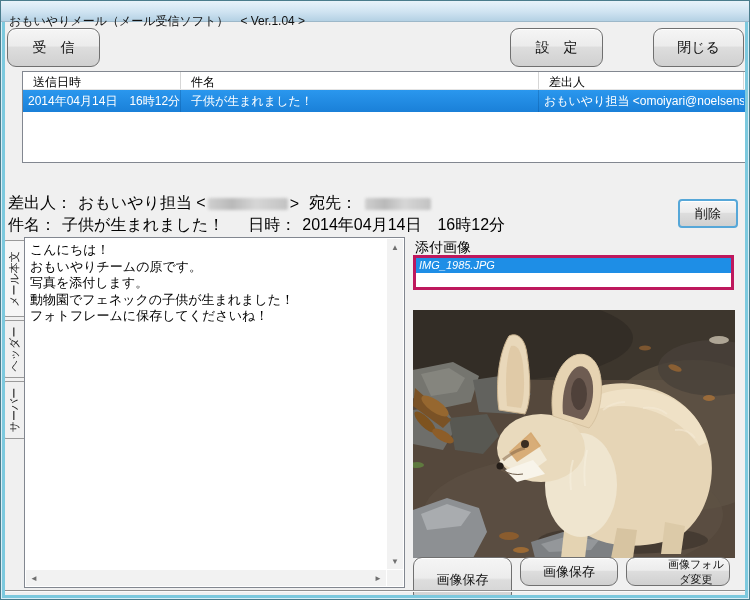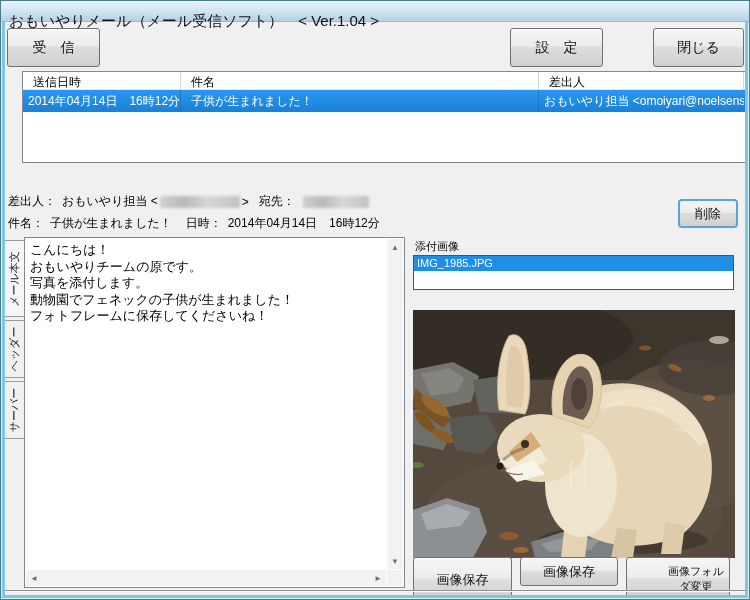--- a/index.html
+++ b/index.html
@@ -9,29 +9,29 @@
   .window { position:relative; width:750px; height:600px; background:#f0f0f0; overflow:hidden; }
   .frame { position:absolute; inset:0; pointer-events:none; z-index:40;
            border:1px solid #4a7c8c;
            box-shadow: inset 0 0 0 1px #d9eef6, inset 0 0 0 4px #7cc9de; }
 
   
   .titlebar { position:absolute; left:1px; right:1px; top:1px; height:21px; z-index:45;
               background:linear-gradient(#e8f3fa,#cfe3f1 55%,#b4d1e4);
               border-bottom:1px solid #9db8c9;
               display:flex; align-items:center; padding-left:8px; }
-  .title-text { font-size:15px; color:#111;margin-top:21px; }
+  .title-text { font-size:12px; color:#111;margin-top:21px; }
   .close-btn { position:absolute; right:6px; top:3px; width:19px; height:15px;
                background:linear-gradient(#f0b0a0,#d8604a 40%,#b83b2a 55%,#c8503a);
                border:1px solid #7e2417; border-radius:3px;
                box-shadow:inset 0 1px 0 rgba(255,255,255,.55);
                color:#fff; font-size:10px; font-weight:bold; line-height:13px; text-align:center; cursor:pointer; }
 
   
-  .btn { position:absolute; border:1px solid #707070; border-radius:3px;
+  .btn { position:absolute; border:1px solid #707070; border-radius:9px;
          background:linear-gradient(#f5f5f5,#ececec 45%,#ddd 50%,#d0d0d0);
          box-shadow:inset 0 1px 0 #fff;
          font-family:inherit; font-size:14px; color:#111; text-align:center; cursor:pointer;
          display:flex; align-items:center; justify-content:center; }
   .btn-receive { left:7px; top:28px; width:93px; height:39px; }
   .btn-settings { left:510px; top:28px; width:93px; height:39px; }
   .btn-close { left:653px; top:28px; width:91px; height:39px; }
 
   
   .mail-table { position:absolute; left:22px; top:71px; width:736px; height:92px;
@@ -39,21 +39,21 @@
   .mt-header { display:flex; height:18px; background:#fff; border-bottom:1px solid #e4e4e4; }
   .mt-hcell { font-size:12px; color:#000; padding:2px 0 0 10px; border-right:1px solid #d6d6d6; }
   .c1 { width:158px; } .c2 { width:358px; } .c3 { width:205px; }
   .mt-row { display:flex; height:22px; align-items:center;
             background:linear-gradient(#2a97ee,#1a80d8); color:#fff; cursor:pointer; }
   .mt-cell { font-size:12px; padding-left:5px; white-space:nowrap; overflow:hidden; }
   .mt-row .c2 { padding-left:10px; }
   .mt-row .c1, .mt-row .c2 { border-right:1px solid rgba(0,60,120,.25); height:100%; display:flex; align-items:center; }
 
   
-  .detail-line { position:absolute; left:8px; display:flex; align-items:center; font-size:12px; white-space:pre; }
+  .detail-line { position:absolute; left:8px; display:flex; align-items:center; font-size:16px; white-space:pre; }
   .dl1 { top:193px; } .dl2 { top:215px; }
   .lbl { margin-right:6px; }
   .blur-block { display:inline-block; height:12px; border-radius:2px; margin:0 2px;
                 background:linear-gradient(90deg,#cfcfcf,#b9b9b9 30%,#d6d6d6 60%,#c2c2c2);
                 filter:blur(1.6px); }
   .blur-from { width:80px; } .blur-to { width:66px; }
   .btn-delete { left:678px; top:199px; width:60px; height:29px;
                 border:2px solid #56a7d8; border-radius:4px; font-size:13px; }
 
   
@@ -74,31 +74,31 @@
                font-size:13px; line-height:16.5px; overflow:hidden; }
   .vsb { position:absolute; top:1px; right:1px; bottom:18px; width:16px; background:#f2f2f2; }
   .hsb { position:absolute; left:1px; bottom:1px; right:18px; height:16px; background:#f2f2f2; }
   .sb-arrow { position:absolute; width:16px; height:16px; color:#6f6f6f; font-size:8px;
               display:flex; align-items:center; justify-content:center; cursor:pointer; }
   .vsb .up { top:0; } .vsb .down { bottom:0; }
   .hsb .left { left:0; } .hsb .right { right:0; }
   .sb-corner { position:absolute; right:1px; bottom:1px; width:16px; height:16px; background:#f2f2f2; }
 
   
-  .attach-label { position:absolute; left:415px; top:239px; font-size:11px; }
+  .attach-label { position:absolute; left:415px; top:239px; font-size:14px; }
   .attach-list { position:absolute; left:413px; top:255px; width:321px; height:35px;
-                 background:#fff; border:1px solid #be185d; }
+                 background:#fff; border:3px solid #be185d;font-style:italic; }
   .attach-item { height:15px; background:#1e8ee6; color:#fff; font-size:11px;
                  line-height:15px; padding-left:3px; cursor:pointer; }
   .preview { position:absolute; left:413px; top:310px; width:322px; height:248px; overflow:hidden; }
   .preview svg { display:block; }
 
   .btn-imgsave { left:413px; top:557px; width:99px; height:46px; font-size:13px; }
   .btn-imgbrowse { left:520px; top:557px; width:98px; height:29px; font-size:13px; }
-  .btn-imgfolder { left:626px; top:557px; width:104px; height:44px; font-size:11px;padding-left:36px; }
+  .btn-imgfolder { left:626px; top:557px; width:104px; height:29px; font-size:11px;padding-left:36px; }
 
   .bottom-line { position:absolute; left:4px; right:4px; bottom:9px; height:1px; background:#8f8f8f; }
   .bottom-line2 { position:absolute; left:4px; right:4px; bottom:8px; height:1px; background:#fafafa; }
 </style>
 </head>
 <body>
 
 <div class="window">
 
   <div class="titlebar">
@@ -127,21 +127,21 @@
     <span class="lbl">差出人：</span>
     <span>おもいやり担当 &lt;</span>
     <span class="blur-block blur-from"></span>
     <span>&gt;</span>
     <span class="lbl" style="margin-left:10px;">宛先：</span>
     <span class="blur-block blur-to"></span>
   </div>
   <div class="detail-line dl2">
     <span class="lbl">件名：</span>
     <span>子供が生まれました！</span>
-    <span class="lbl" style="margin-left:14px;">日時：</span>
+    <span class="lbl" style="margin-left:24px;">日時：</span>
     <span>2014年04月14日　16時12分</span>
   </div>
   <button class="btn btn-delete">削除</button>
 
   <div class="vtabs">
     <div class="vtab vt1 active">
       <span>メール本文</span>
     </div>
     <div class="vtab vt2">
       <span>ヘッダー</span>

